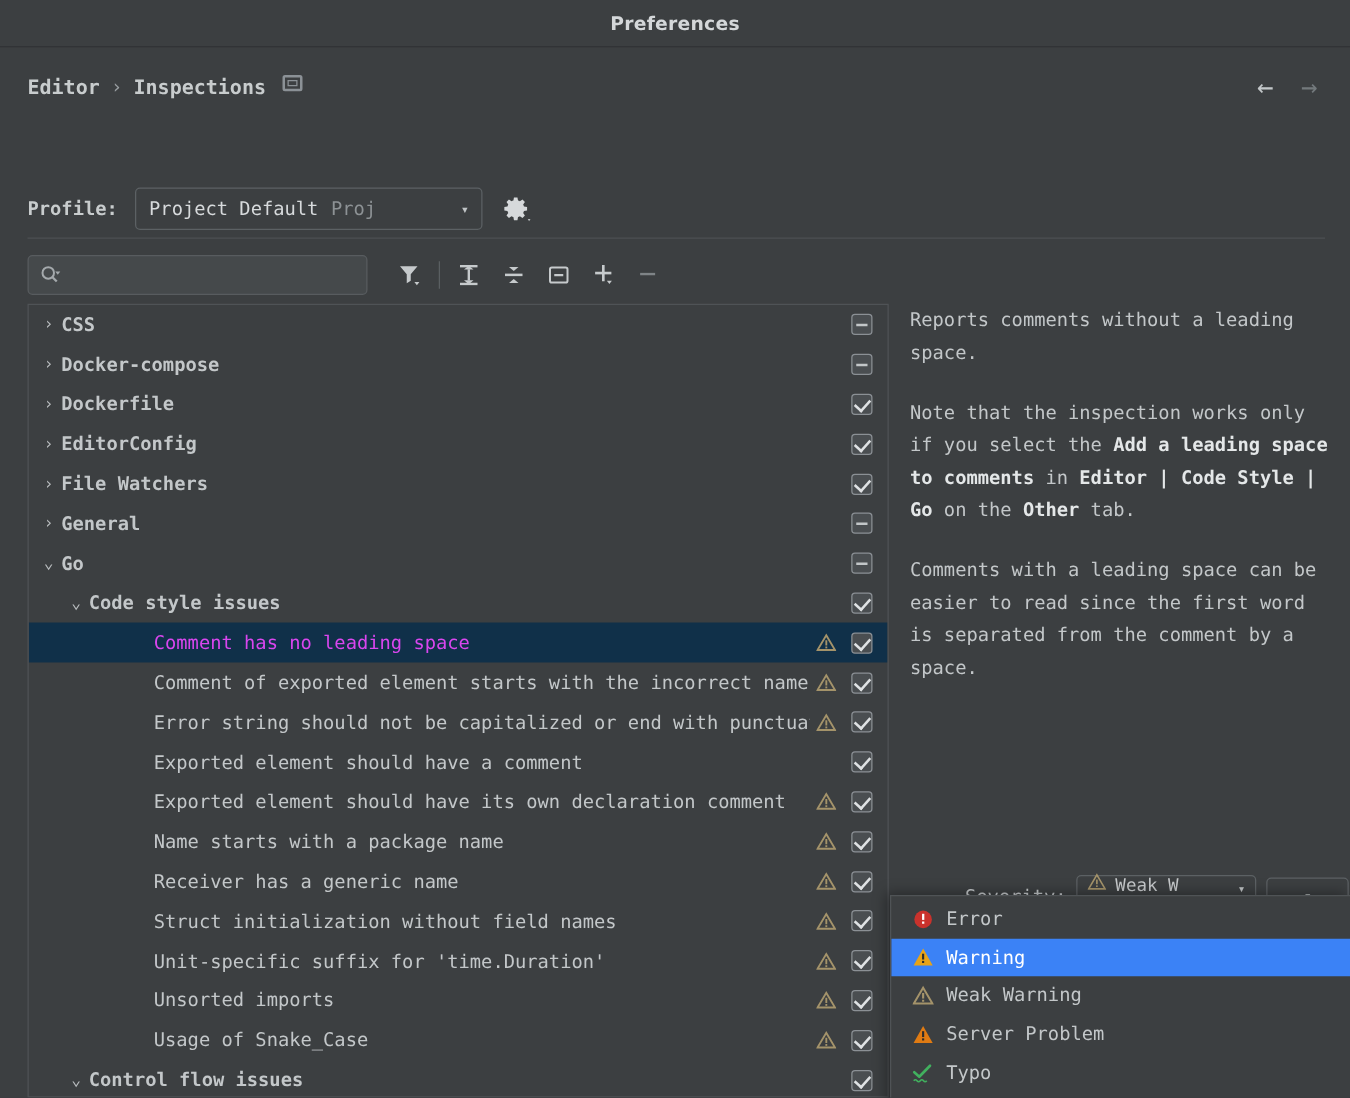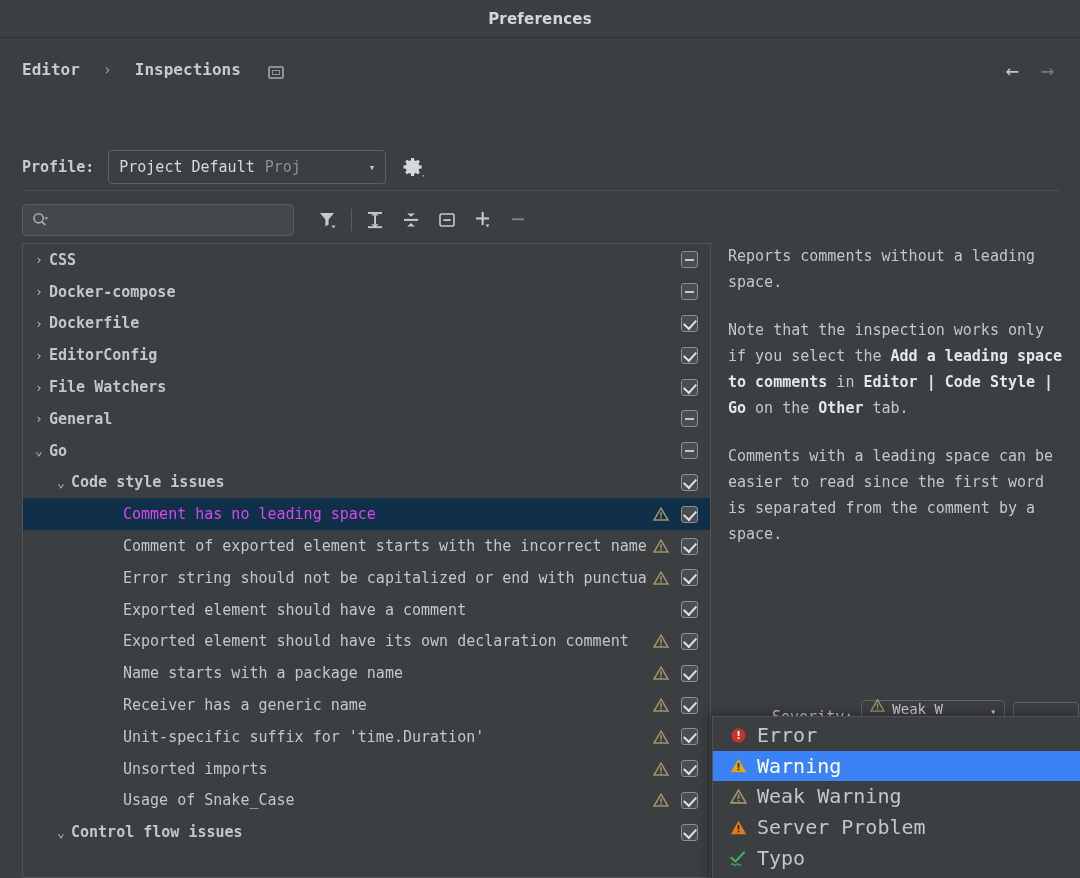--- a/index.html
+++ b/index.html
@@ -30,21 +30,21 @@
 
   
   .content {
     position: absolute; left: 0; top: 38px; width: 1080px; height: 840px;
     background: #3c3f41;
   }
 
   
   .breadcrumb {
     position: absolute; left: 22px; top: 22px;
-    display: flex; align-items: flex-end; gap: 23px;
+    display: flex; align-items: flex-start; gap: 9px;
     font-size: 16px; color: #c8cccd; font-weight: bold;
   }
   .breadcrumb .sep { color: #9a9fa2; font-weight: normal; font-size: 15px; }
   .bc-icon {
     display:inline-block; width: 16px; height: 13px;
     border: 2px solid #8b9196; border-radius: 2px;
     position: relative; margin-left: 4px;
   }
   .bc-icon::after{
     content:""; position:absolute; left:2px; top:2px; right:2px; bottom:2px;
@@ -185,21 +185,21 @@
     position: absolute; left: 712px; top: 678px; width: 368px; height: 200px;
     background: #3c3f41;
     border-top: 1px solid #4f5356;
     border-left: 1px solid #4f5356;
     box-shadow: -3px -2px 10px rgba(0,0,0,.35);
     padding-top: 3px;
     overflow: hidden;
   }
   .popup-item {
     height: 30.6px; display: flex; align-items: center; gap: 10px;
-    padding-left: 16px; font-size: 20px; color: #c3c7c9;
+    padding-left: 16px; font-size: 15px; color: #c3c7c9;
   }
   .popup-item.highlight { background: #3b82f6; color: #ffffff; }
   .popup-item .ic { width: 18px; height: 18px; flex:none; display:flex; align-items:center; justify-content:center; }
 </style>
 </head>
 <body>
 
 <div id="app">
 
   <div class="titlebar">
@@ -447,20 +447,34 @@
               <rect x="7.3" y="6.2" width="1.5" height="4.2" fill="#a4936a"></rect>
               <rect x="7.3" y="11.2" width="1.5" height="1.5" fill="#a4936a"></rect>
             </svg>
           </span>
           <span class="cb">
             <span class="chk checked"></span>
           </span>
         </div>
         <div class="tree-row indent2">
           <span class="twisty"></span>
+          <span class="lbl">Struct initialization without field names</span>
+          <span class="sev">
+            <svg width="16" height="16" viewBox="0 0 16 16">
+              <path d="M8 2.2 L15 14 H1 Z" fill="none" stroke="#a4936a" stroke-width="1.5"></path>
+              <rect x="7.3" y="6.2" width="1.5" height="4.2" fill="#a4936a"></rect>
+              <rect x="7.3" y="11.2" width="1.5" height="1.5" fill="#a4936a"></rect>
+            </svg>
+          </span>
+          <span class="cb">
+            <span class="chk checked"></span>
+          </span>
+        </div>
+        <div class="tree-row indent2">
+          <span class="twisty"></span>
           <span class="lbl">Unit-specific suffix for 'time.Duration'</span>
           <span class="sev">
             <svg width="16" height="16" viewBox="0 0 16 16">
               <path d="M8 2.2 L15 14 H1 Z" fill="none" stroke="#a4936a" stroke-width="1.5"></path>
               <rect x="7.3" y="6.2" width="1.5" height="4.2" fill="#a4936a"></rect>
               <rect x="7.3" y="11.2" width="1.5" height="1.5" fill="#a4936a"></rect>
             </svg>
           </span>
           <span class="cb">
             <span class="chk checked"></span>

